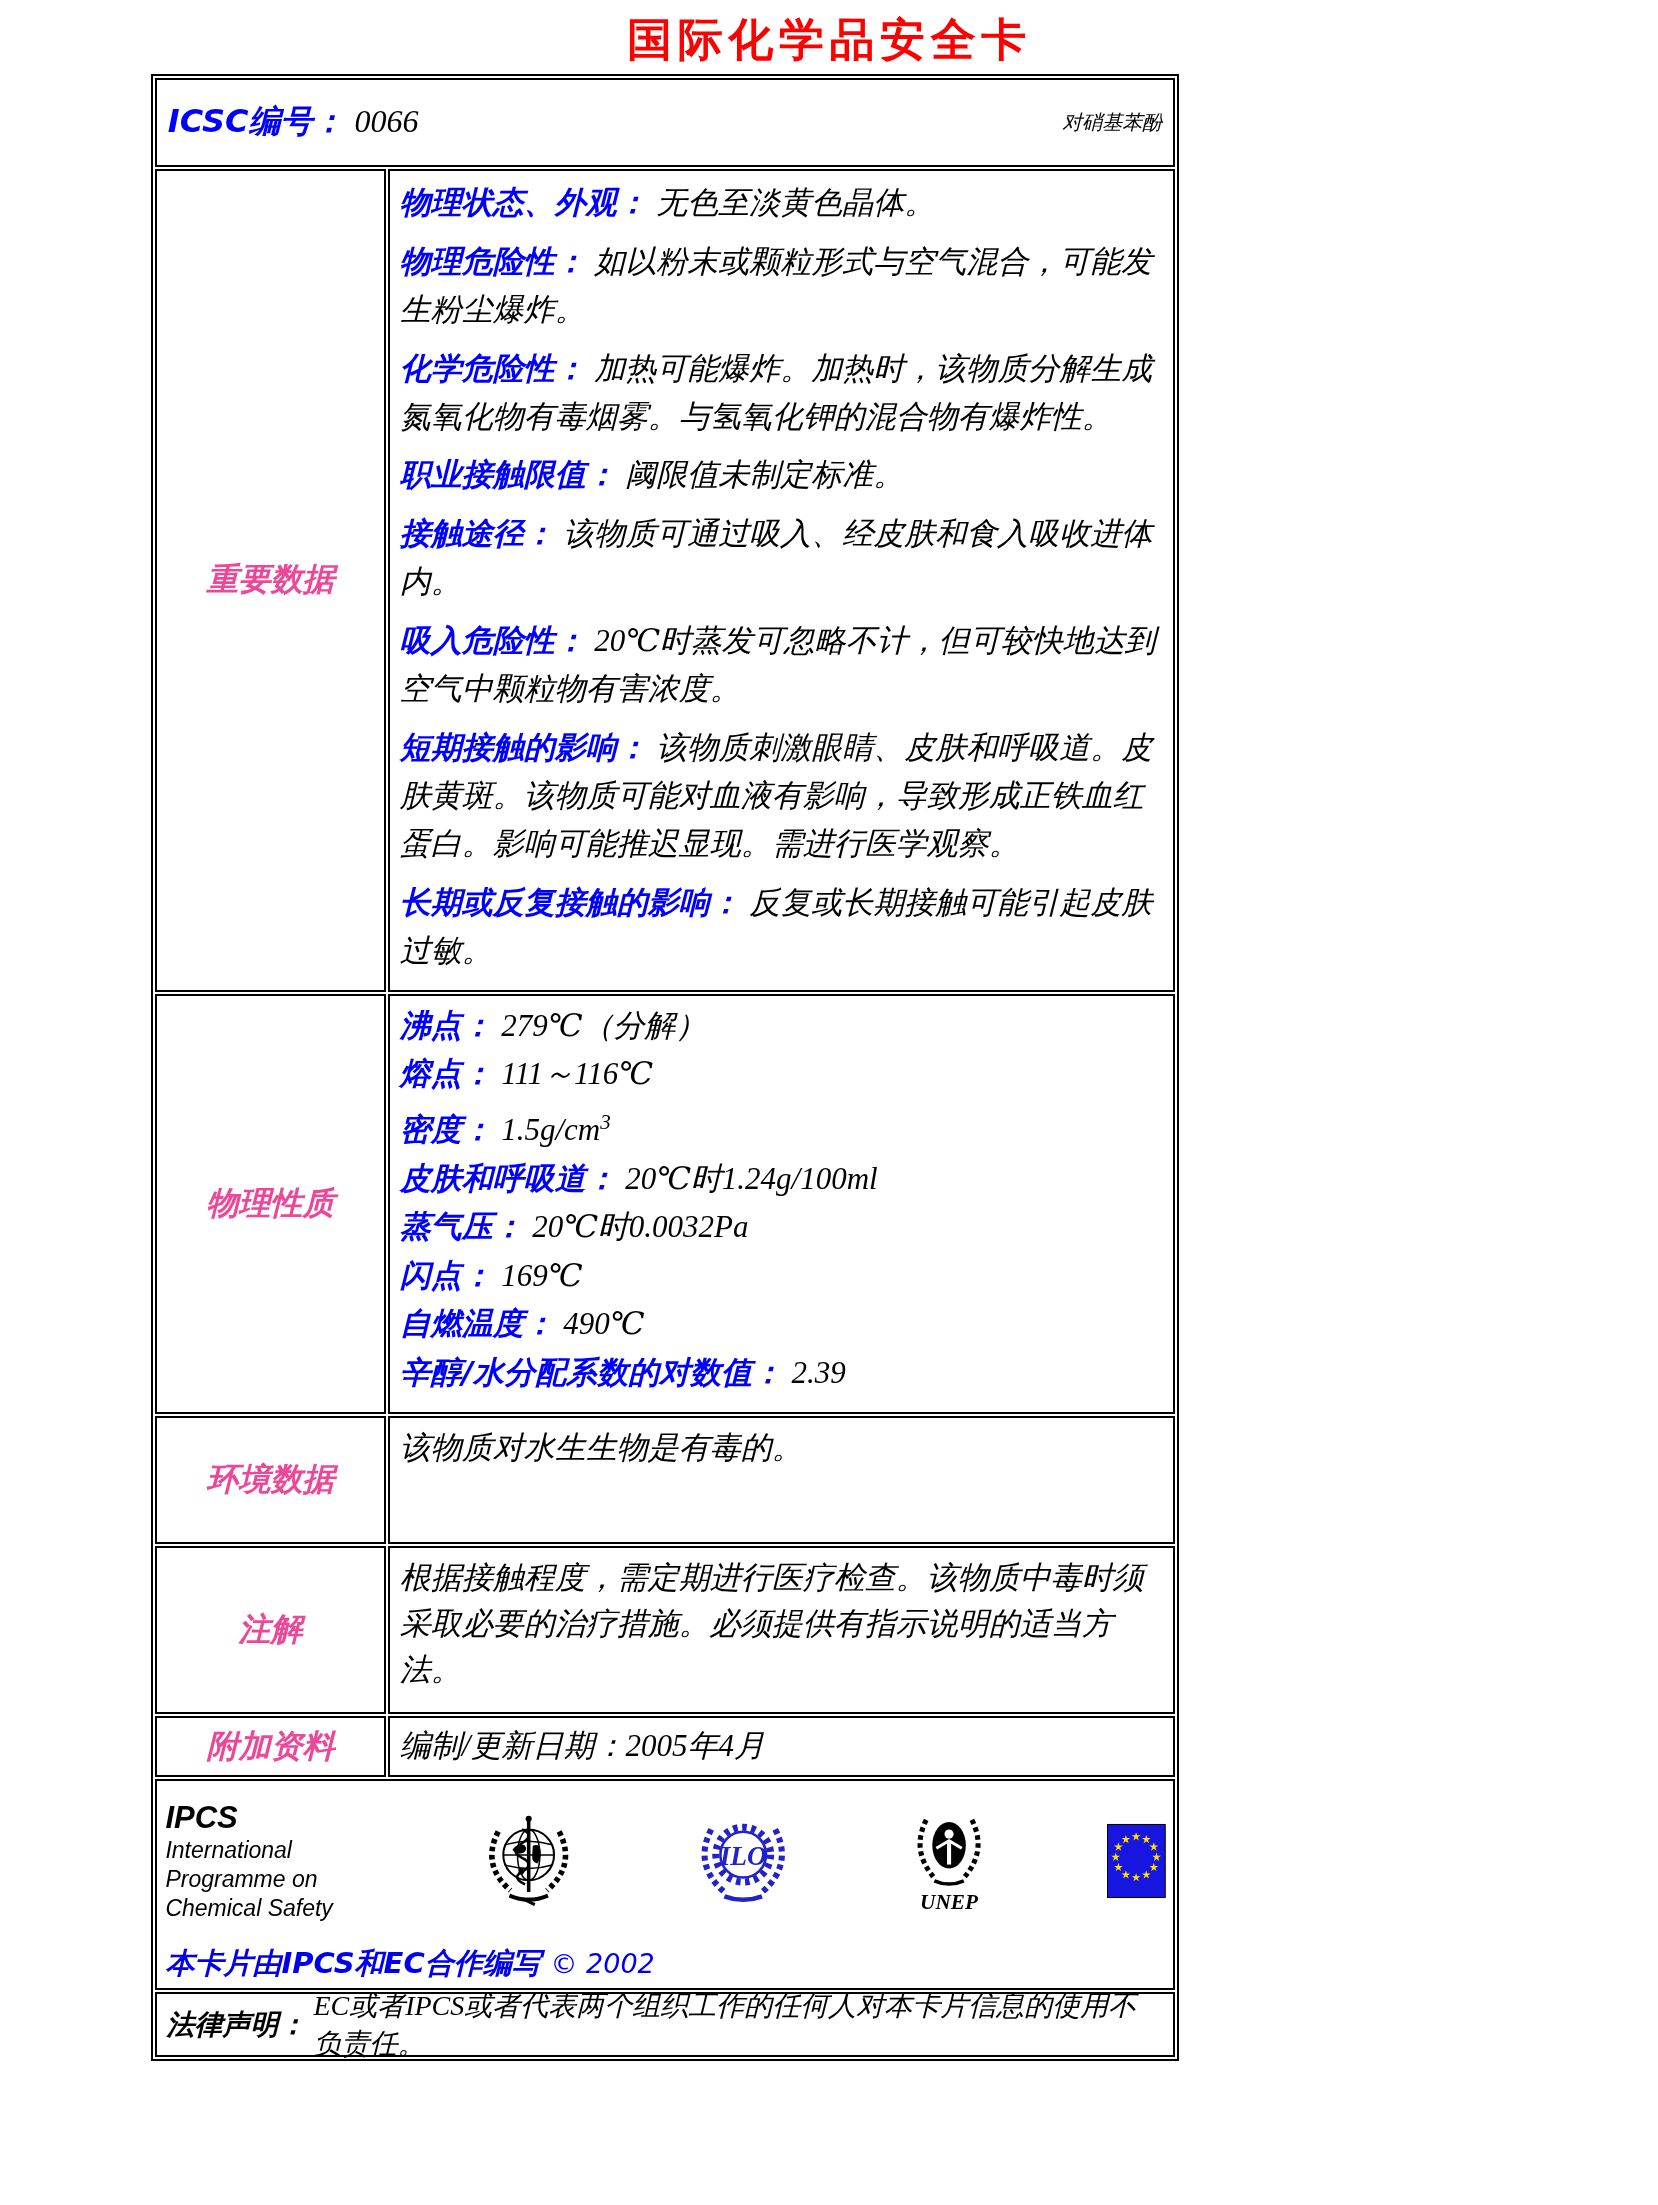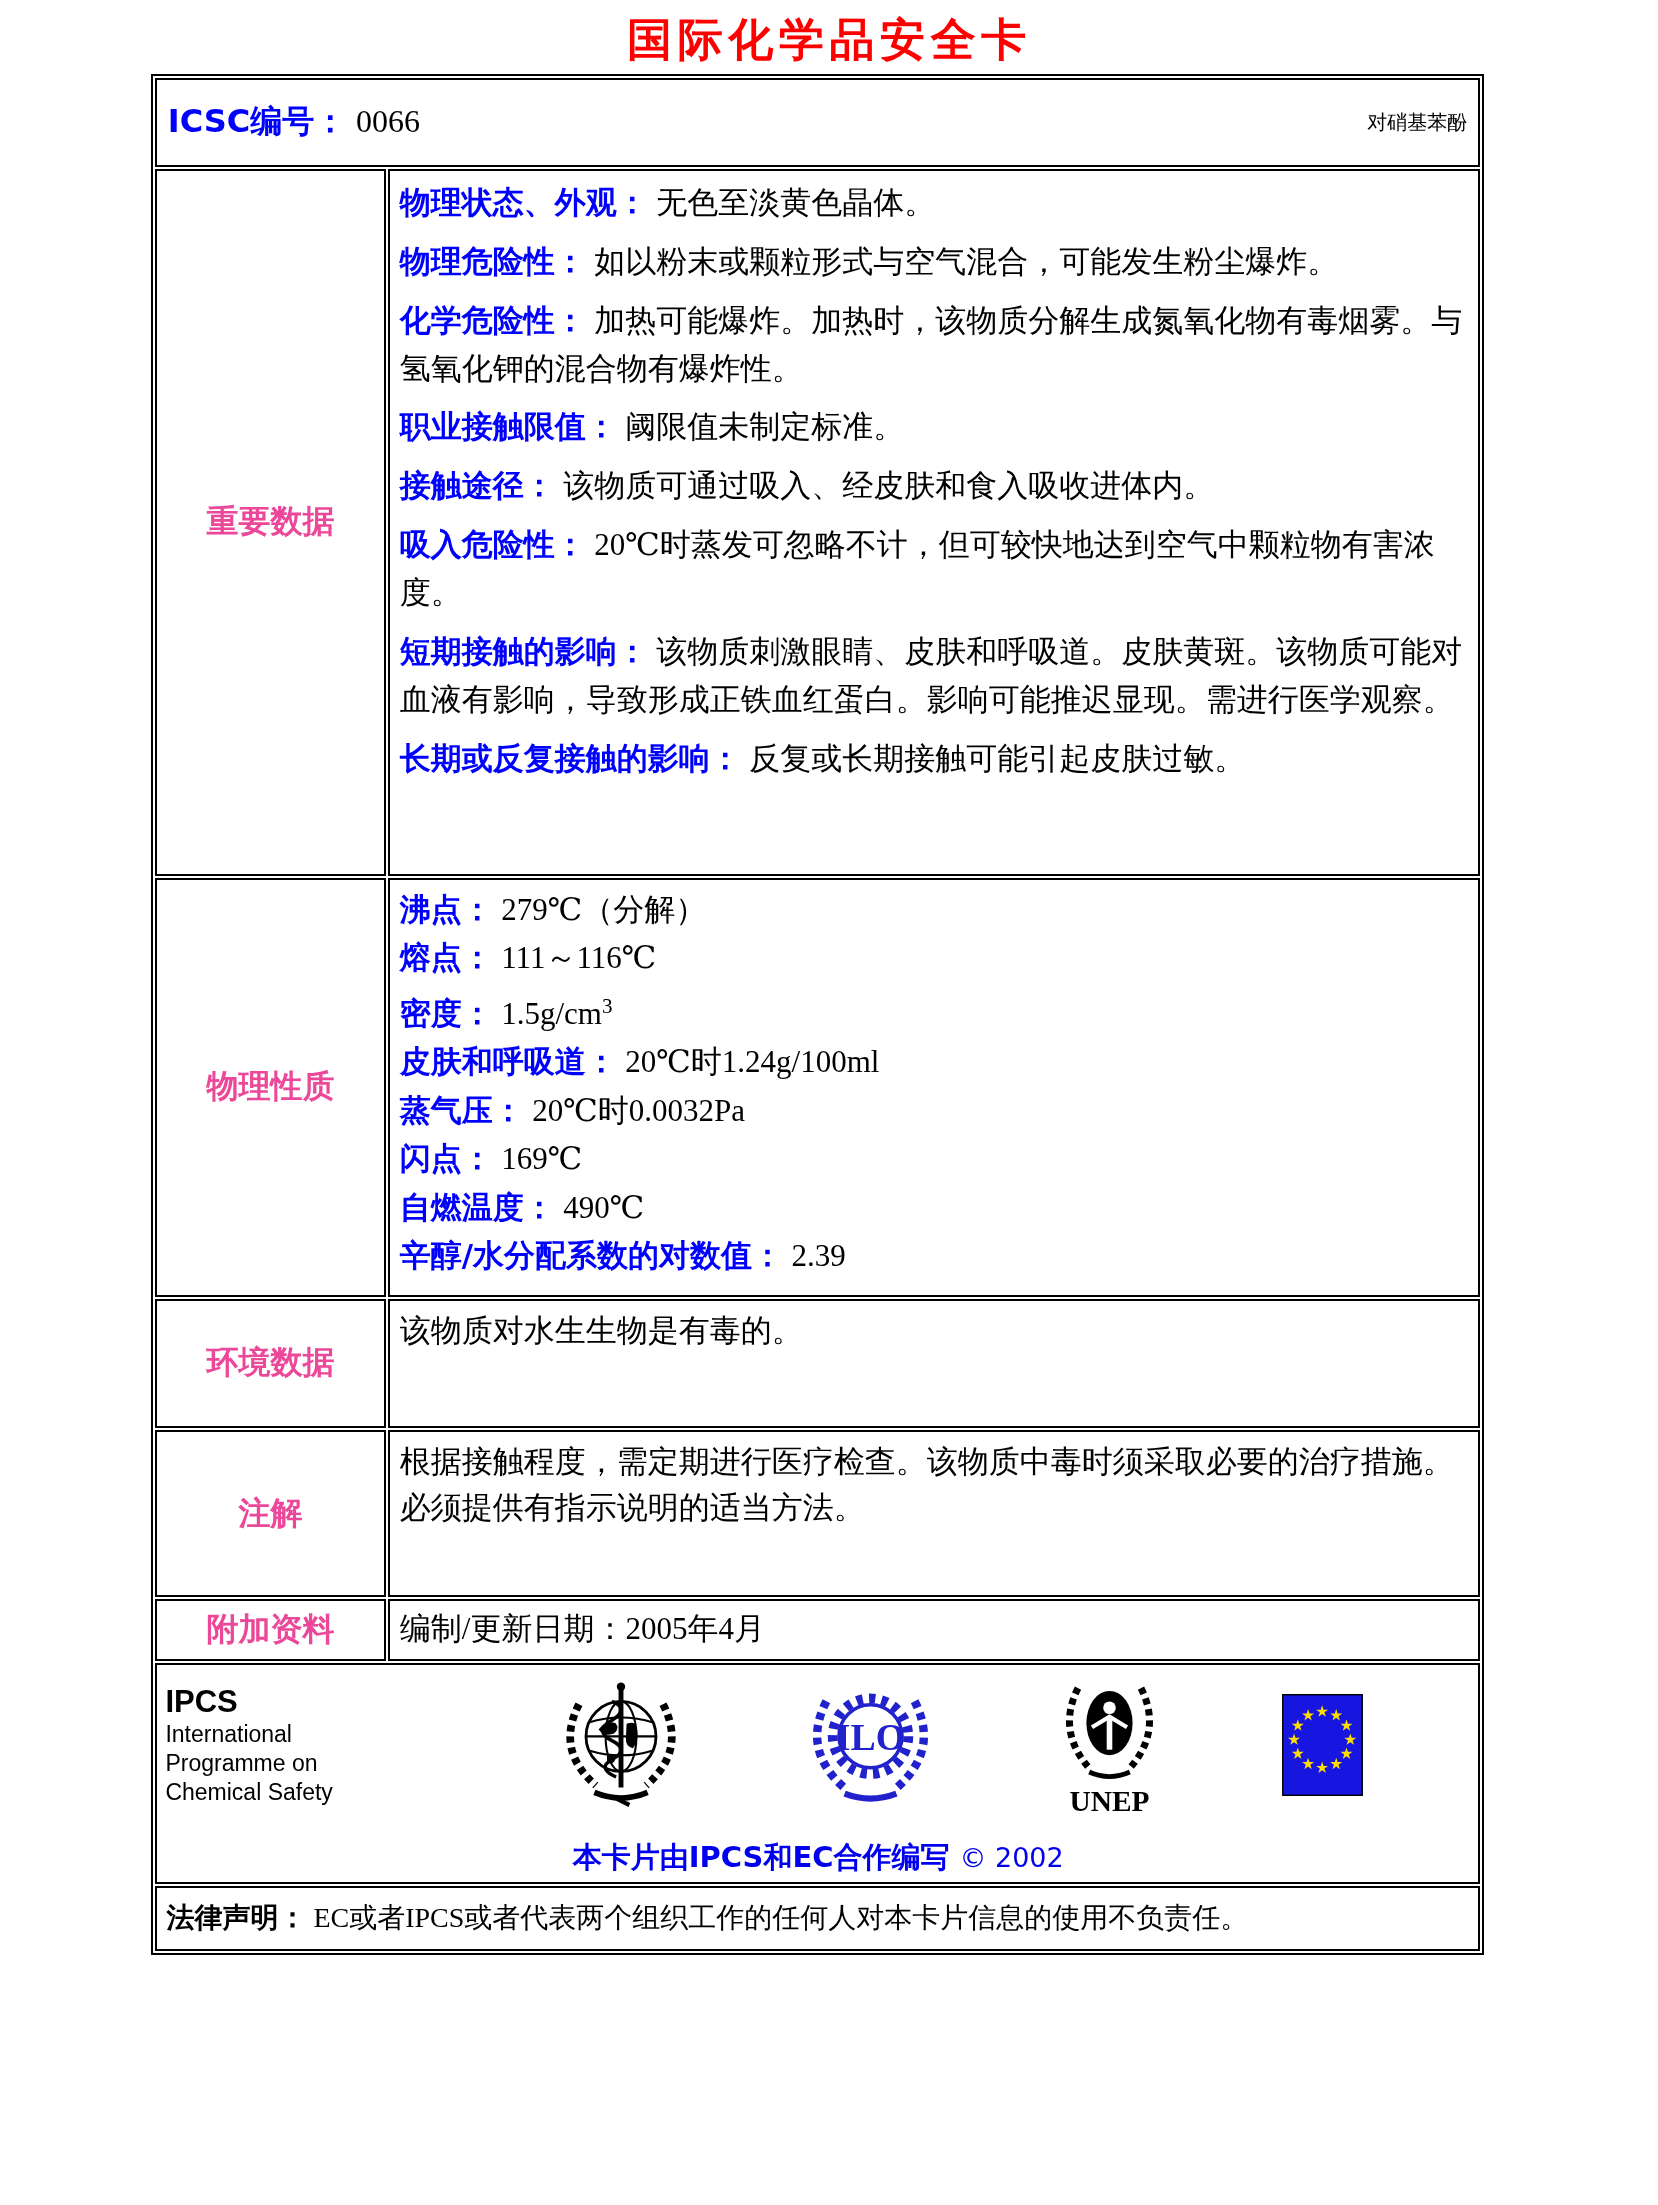--- a/index.html
+++ b/index.html
@@ -12,25 +12,26 @@
     margin:9.8px 0 4.2px 0;
     text-align:center;
     font-family:Liberation Serif, serif;
     font-weight:bold;
     font-size:45px;
     letter-spacing:5.6px;
     color:#FF0000;
   }
   table.card{
     table-layout:fixed;
-    width:1333px;
+    width:1028px;
     margin:2.8px 0 0 151px;
     border:2.8px solid #000;
     border-collapse:separate;
     border-spacing:2.8px;
+    font-style:italic;
   }
   td{border:2.1px solid #000;vertical-align:top;background:#fff;}
   td.label-cell{
     vertical-align:middle;text-align:center;
     font-family:"DejaVu Sans","Liberation Sans",sans-serif;
     font-weight:bold;font-size:32px;color:#ec4899;
   }
   td.content-cell{padding:7px 12.6px 5.6px 9.8px;}
   .hdr-flex{
     display:flex;justify-content:space-between;align-items:center;
@@ -57,21 +58,21 @@
   .logos-cell{padding:5.6px 7px 4.2px 8.4px;}
   .logos-row{display:flex;align-items:center;gap:120px;}
   .ipcs-block{
     width:273px;
     font-family:"Liberation Sans","DejaVu Sans",sans-serif;
     color:#000;
   }
   .ipcs-abbr{font-size:31px;font-weight:bold;line-height:36px;}
   .ipcs-line{font-size:23px;line-height:29px;}
   .caption-line{
-    text-align:center;margin-top:18px;
+    margin-top:8px;
     font-family:"DejaVu Sans","Liberation Sans",sans-serif;
     font-weight:bold;font-size:29px;color:#0000EE;
   }
   .copyright{font-weight:normal;font-size:27px;color:#0000EE;margin-left:9.8px;}
   .legal-flex{display:flex;align-items:center;height:59px;padding:0 8.4px;font-size:28px;}
   .legal-label{
     font-family:"DejaVu Sans","Liberation Sans",sans-serif;
     font-weight:bold;margin-right:7px;white-space:nowrap;
   }
   svg{display:block;}

